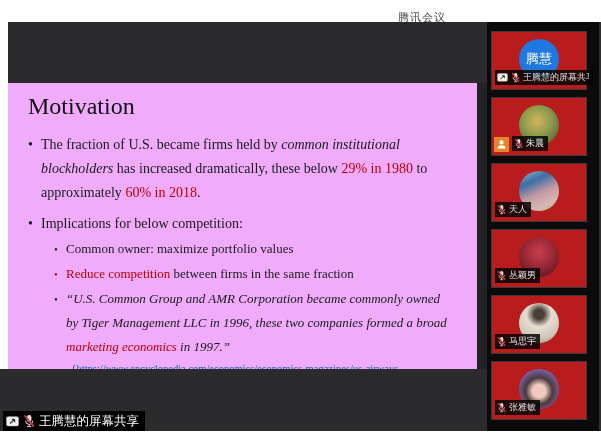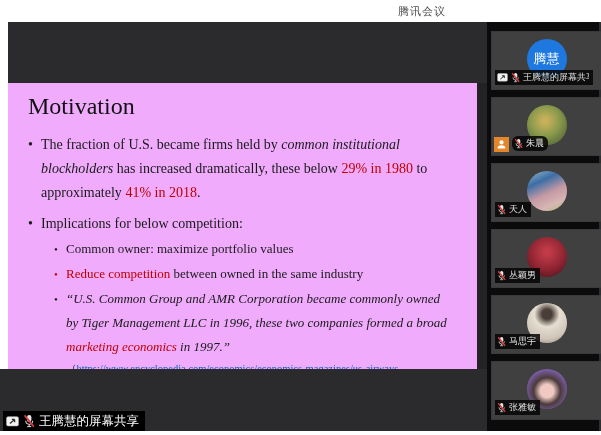--- a/index.html
+++ b/index.html
@@ -5,21 +5,21 @@
   * { margin: 0; padding: 0; box-sizing: border-box; }
   html,body { background: #ffffff; }
   body { font-family: "Liberation Sans", "DejaVu Sans", sans-serif; }
   #screen {
     position: relative; width: 601px; height: 435px;
     background: #ffffff; overflow: hidden;
   }
 
   
   .window-title {
-    position: absolute; top: 4px; left: 398px;
+    position: absolute; top: 10px; left: 398px;
     font-size: 11px; color: #4a4a4a; letter-spacing: 1px;
   }
 
   
   .stage-top   { position: absolute; left: 8px;  top: 22px;  width: 479px; height: 61px; background: #2b2b2e; }
   .stage-right { position: absolute; left: 477px; top: 83px; width: 10px;  height: 286px; background: #232326; }
   .stage-bottom{ position: absolute; left: 0px;  top: 369px; width: 487px; height: 62px; background: #2b2b2e; }
 
   
   .slide {
@@ -49,22 +49,22 @@
   .share-label .label-text { color: #ffffff; font-size: 12.5px; white-space: nowrap; }
 
   
   .panel {
     position: absolute; left: 487px; top: 22px; width: 114px; height: 409px;
     background: #0b0b0c; display: flex; flex-direction: column;
     padding: 9px 0 0 4px; gap: 7px;
   }
   .panel-edge { position: absolute; right: 0; top: 0; width: 2px; height: 100%; background: #2e2e30; }
   .tile {
-    position: relative; width: 111px; height: 59px; flex: 0 0 59px;
-    background: #404040; border: 1px solid #3a3a3c; padding-left: 44px;
+    position: relative; width: 96px; height: 59px; flex: 0 0 59px;
+    background: #b91c1c; border: 1px solid #3a3a3c; padding-left: 44px;
   }
   .avatar {
     position: absolute; left: 50%; top: 7px; transform: translateX(-50%);
     width: 40px; height: 40px; border-radius: 50%;
     display: flex; align-items: center; justify-content: center;
   }
   .avatar-1 { background: #1e78e0; color: #ffffff; font-size: 13px; }
   .avatar-2 { background: radial-gradient(circle at 45% 40%, #c8b05a 8%, #8a9a4c 45%, #55663a 85%); }
   .avatar-3 { background: linear-gradient(155deg, #7ea6c4 8%, #3c6ea5 28%, #c49aa4 55%, #d8b6b4 78%, #aebd7f 96%); }
   .avatar-4 { background: radial-gradient(circle at 50% 38%, #c03a48 10%, #8e2431 55%, #511520 90%); }
@@ -73,21 +73,21 @@
   .nameplate {
     position: absolute; left: 3px; bottom: 4px; height: 15px;
     background: rgba(5,5,5,0.85); display: flex; align-items: center;
     padding: 0 4px 0 2px; gap: 3px; max-width: 98px;
   }
   .nameplate .name { color: #e3e3e3; font-size: 9px; white-space: nowrap; overflow: hidden; }
   .tile .host-badge {
     position: absolute; left: 2px; bottom: 3px; width: 15px; height: 15px;
     background: #e5862c; display: flex; align-items: center; justify-content: center;
   }
-  .nameplate.after-badge { left: 20px; border-radius: 6px; }
+  .nameplate.after-badge { left: 20px; }
 
   .icon { display: inline-flex; align-items: center; justify-content: center; }
 </style>
 </head>
 <body>
 
 <svg width="0" height="0" style="position:absolute">
   <defs>
     <g id="ico-mic">
       <rect x="4" y="1" width="4.4" height="7" rx="2.2" fill="#e6e6e6"></rect>
@@ -113,38 +113,38 @@
 
   <div class="stage-top"></div>
   <div class="stage-right"></div>
   <div class="stage-bottom"></div>
 
   <div class="slide">
     <div class="slide-title">Motivation</div>
 
     <div class="bullet-row">
       <span class="marker">•</span>
-      <div class="text"><span>The fraction of U.S. became firms held by </span><span class="italic">common institutional blockholders</span><span> has increased dramatically, these below </span><span class="red">29% in 1980</span><span> to approximately </span><span class="red">41% in 2018</span><span>.</span></div>
+      <div class="text"><span>The fraction of U.S. became firms held by </span><span class="italic">common institutional blockholders</span><span> has increased dramatically, these below </span><span class="red">29% in 1980</span><span> to approximately </span><span class="red">60% in 2018</span><span>.</span></div>
     </div>
 
     <div class="gap-sm"></div>
 
     <div class="bullet-row">
       <span class="marker">•</span>
       <div class="text">Implications for below competition:</div>
     </div>
 
     <div class="sub-row">
       <span class="marker">•</span>
       <div class="text">Common owner: maximize portfolio values</div>
     </div>
 
     <div class="sub-row">
       <span class="marker red">•</span>
-      <div class="text"><span class="red">Reduce competition</span><span> between owned in the same industry</span></div>
+      <div class="text"><span class="red">Reduce competition</span><span> between firms in the same fraction</span></div>
     </div>
 
     <div class="sub-row">
       <span class="marker">•</span>
       <div class="text quote"><span>“U.S. Common Group and AMR Corporation became commonly owned by Tiger Management LLC in 1996, these two companies formed a broad </span><span class="red">marketing economics</span><span> in 1997.”</span></div>
     </div>
 
     <div class="source-row"><span>（</span><a href="#">https://www.encyclopedia.com/economics/economics-magazines/us-airways-incorporated.</a></div>
   </div>
 

